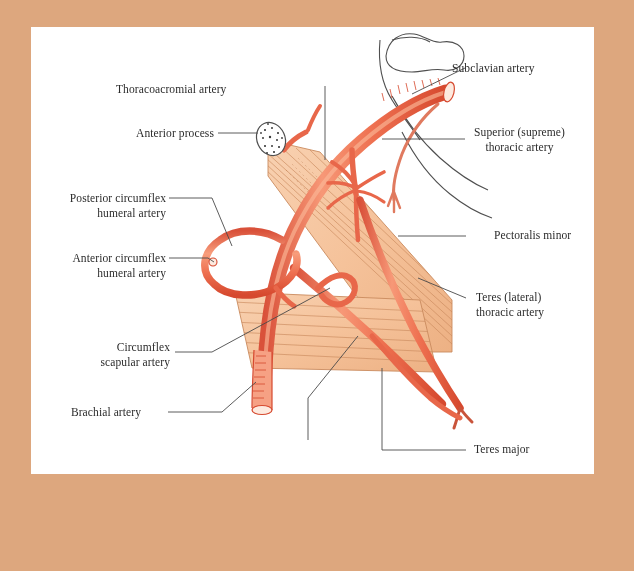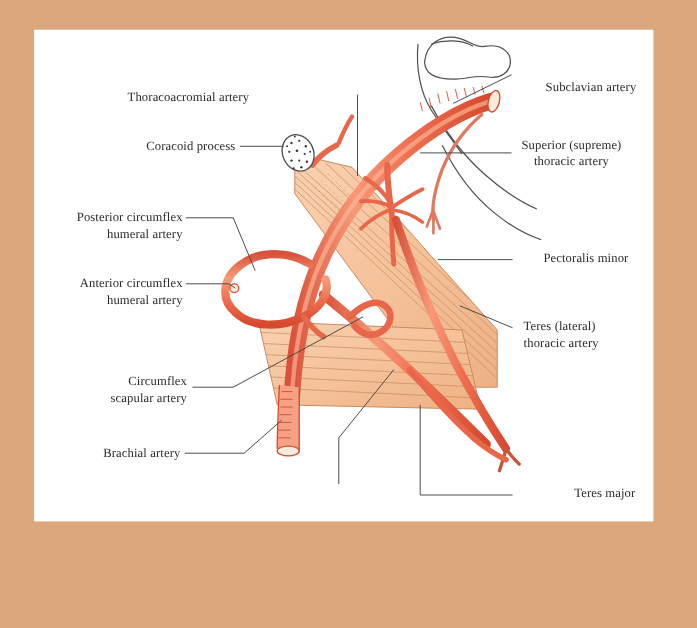--- a/index.html
+++ b/index.html
@@ -245,45 +245,45 @@
         <polyline points="175,352 212,352 330,288"></polyline>
         <polyline x1="0" points="168,412 222,412 256,382"></polyline>
         <polyline points="308,440 308,398 358,336"></polyline>
         <polyline points="466,450 382,450 382,368"></polyline>
       </g>
     </g>
   </svg>
 
   <div class="lbl right" style="left:116px; top:63px; width:110px;margin-top:19px;">Thoracoacromial artery</div>
 
-  <div class="lbl right" style="left:88px; top:126px; width:126px;">Coracoid process</div>
-
-  <div class="lbl left" style="left:496px; top:61px; width:130px;margin-top:12px;">Subclavian artery</div>
+  <div class="lbl right" style="left:88px; top:126px; width:126px;">Anterior process</div>
+
+  <div class="lbl left" style="left:452px; top:61px; width:130px;">Subclavian artery</div>
 
   <div class="lbl left" style="left:452px; top:125px; width:135px;text-align:center;">Superior (supreme)
 thoracic artery</div>
 
   <div class="lbl right" style="left:36px; top:191px; width:130px;font-family:Liberation Serif, serif;">Posterior circumflex
 humeral artery</div>
 
   <div class="lbl right" style="left:36px; top:251px; width:130px;">Anterior circumflex
 humeral artery</div>
 
   <div class="lbl left" style="left:476px; top:228px; width:130px;margin-left:18px;">Pectoralis minor</div>
 
   <div class="lbl left" style="left:476px; top:290px; width:120px;">Teres (lateral)
 thoracic artery</div>
 
   <div class="lbl right" style="left:48px; top:340px; width:122px;">Circumflex
 scapular artery</div>
 
-  <div class="lbl right" style="left:48px; top:405px; width:116px;">Brachial artery</div>
-
-
-  <div class="lbl left" style="left:474px; top:442px; width:110px;margin-left:48px;">Teres major</div>
+  <div class="lbl right" style="left:48px; top:405px; width:116px;text-align:center;">Brachial artery</div>
+
+
+  <div class="lbl left" style="left:474px; top:442px; width:110px;">Teres major</div>
 
   <div class="watermark">
     
     
     
     
     
     
     
     

